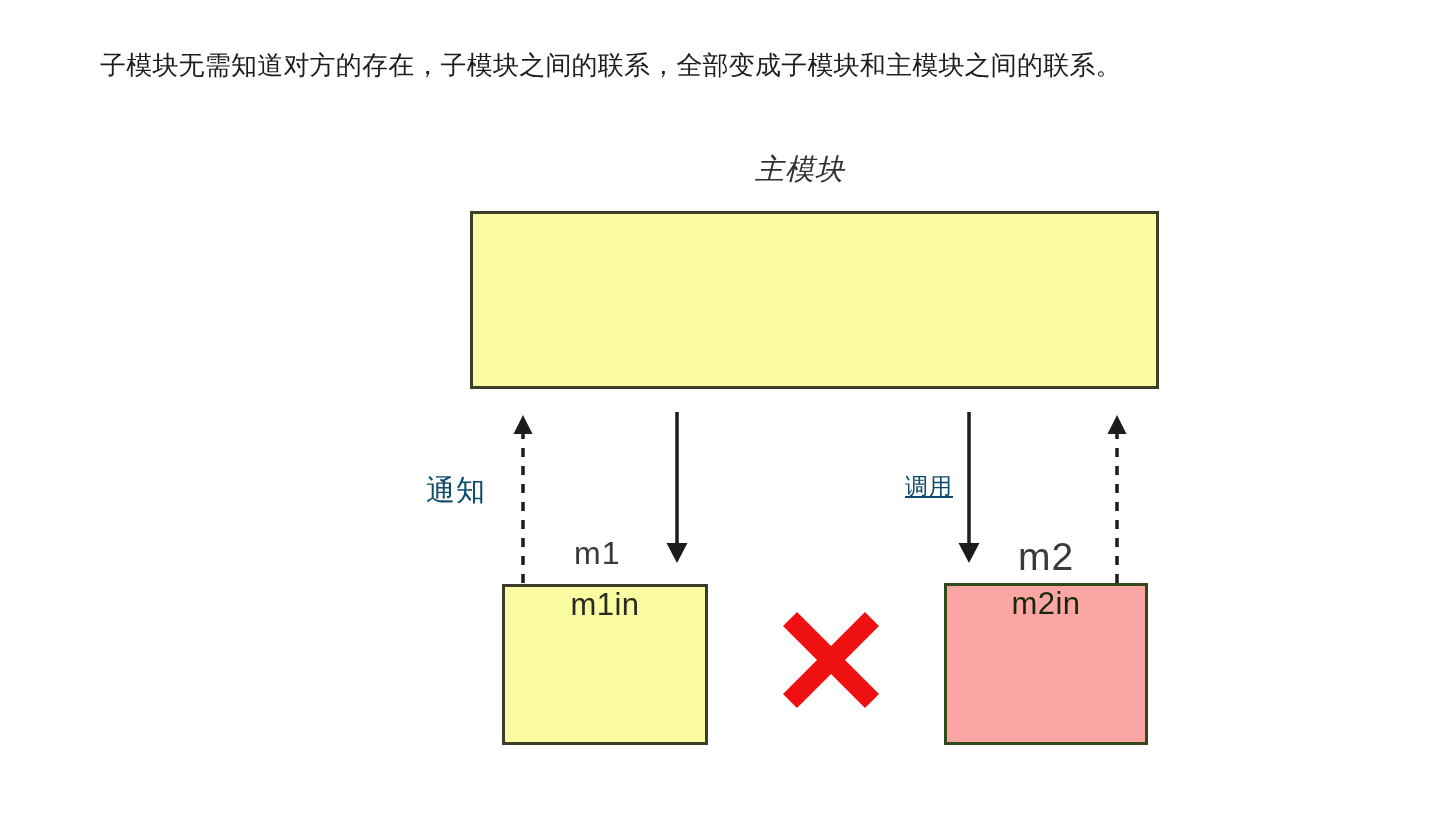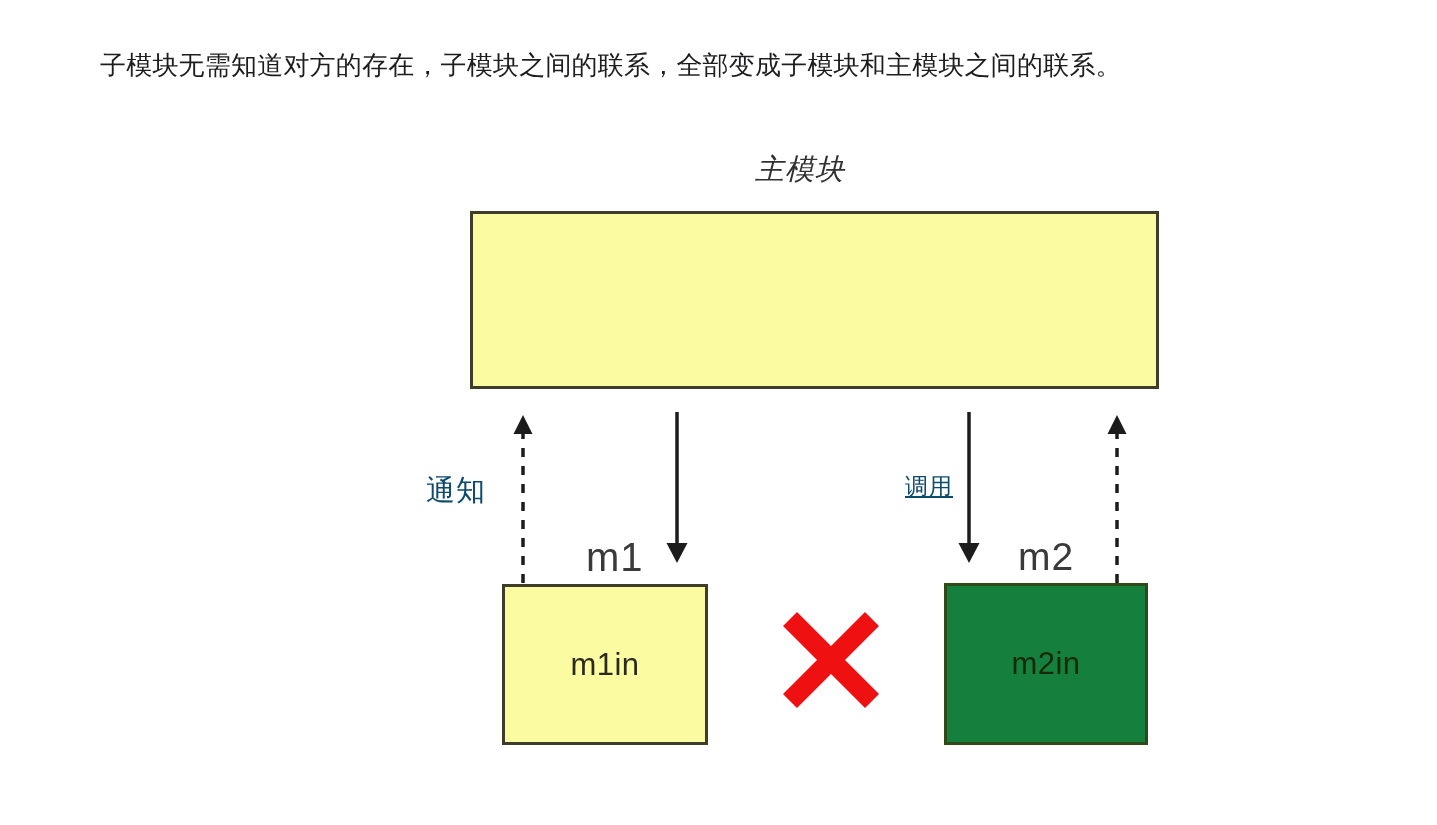--- a/index.html
+++ b/index.html
@@ -69,40 +69,39 @@
   .lbl-call {
     left: 905px;
     top: 471px;
     font-size: 23px;
     letter-spacing: 1px;
     text-decoration: underline;
   }
   .lbl-m1 {
     left: 574px;
     top: 535px;
-    font-size: 40px;
+    font-size: 32px;
     color: #3a3a3a;
     letter-spacing: 1px;
-    margin-left: 12px;
   }
   .lbl-m2 {
     left: 1018px;
     top: 535px;
     font-size: 39px;
     color: #3a3a3a;
     letter-spacing: 1px;
   }
 
   
   .box {
     position: absolute;
     box-sizing: border-box;
     border: 3px solid #3d3d29;
     display: flex;
-    align-items: center;
+    align-items: flex-start;
     justify-content: center;
   }
   .box-main {
     left: 470px;
     top: 211px;
     width: 689px;
     height: 178px;
     background: #fbfba2;
   }
   .box-m1in {
@@ -157,21 +156,21 @@
     <div class="lbl lbl-call">调用</div>
 
     <div class="lbl lbl-m1">m1</div>
 
     <div class="lbl lbl-m2">m2</div>
 
     <div class="box box-m1in" style="background: rgb(251, 251, 162); border-color: rgb(61, 61, 41);">
       <span class="box-label">m1in</span>
     </div>
 
-    <div class="box box-m2in" style="background: #15803d; border-color: rgb(47, 74, 24);">
+    <div class="box box-m2in" style="background: #fca5a5; border-color: rgb(47, 74, 24);">
       <span class="box-label">m2in</span>
     </div>
 
     <svg class="overlay" viewBox="0 0 1437 825">
 
       <g>
         <line x1="523" y1="583" x2="523" y2="430" stroke="#1c1c1c" stroke-width="3.5" stroke-dasharray="9 9" stroke-linecap="butt"></line>
         <polygon points="523,415 513.5,434 532.5,434" fill="#1c1c1c"></polygon>
       </g>
 

